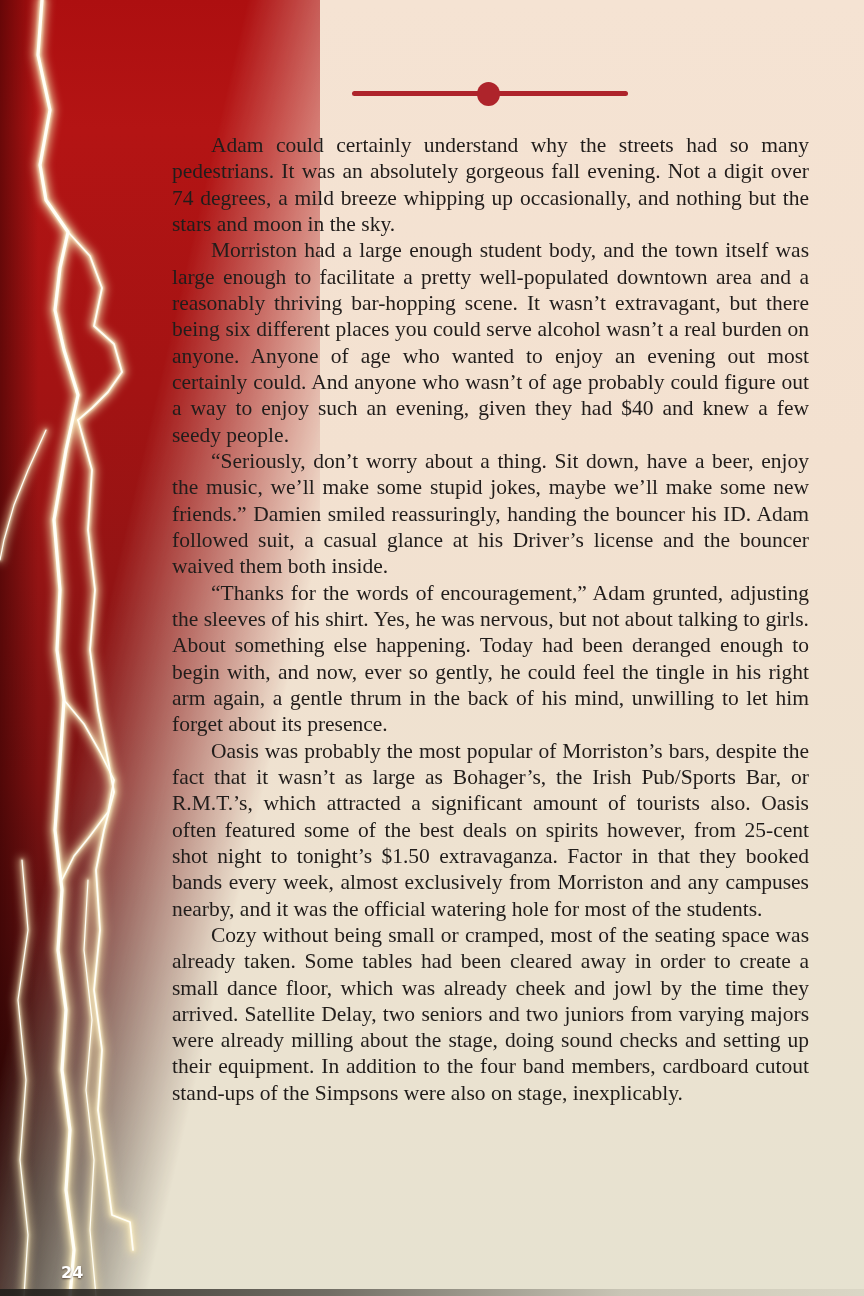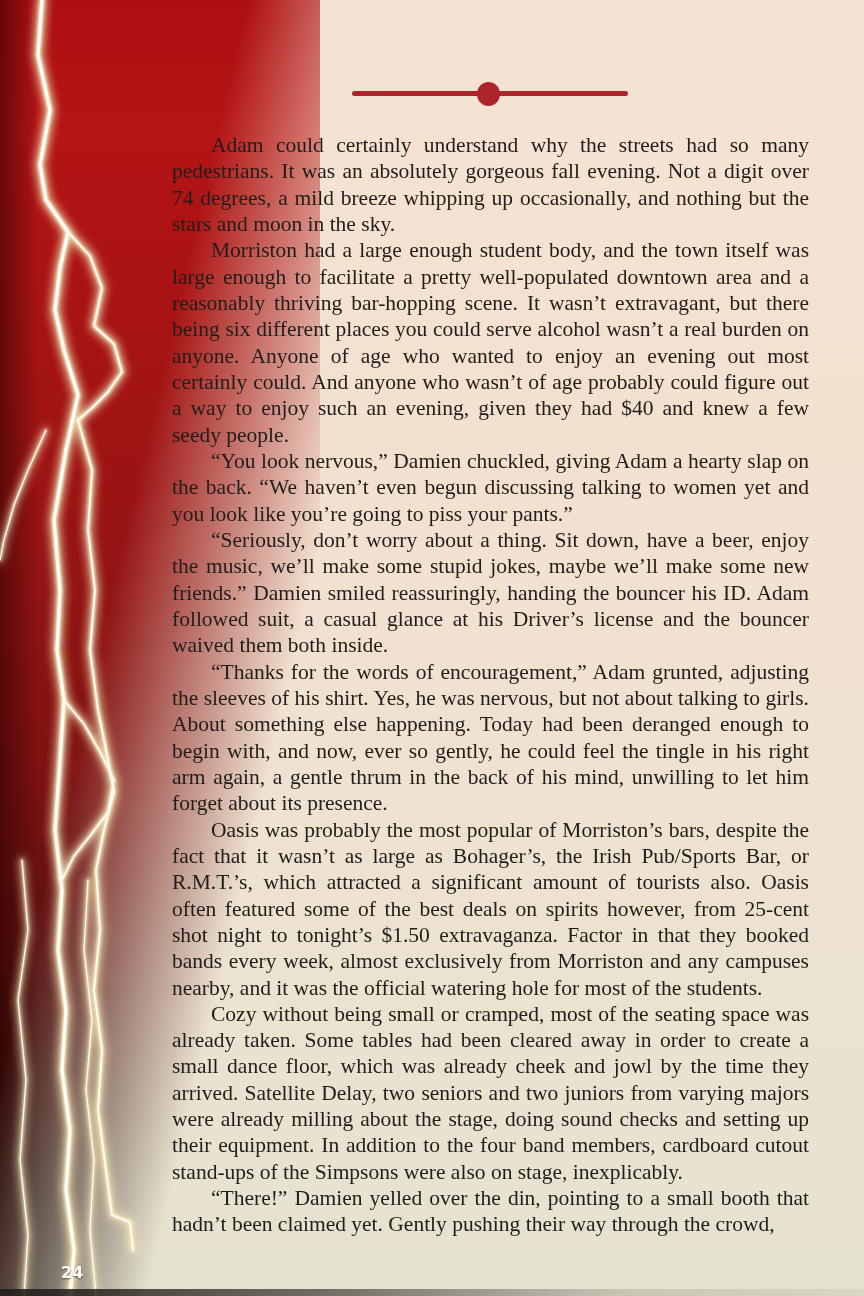--- a/index.html
+++ b/index.html
@@ -109,25 +109,23 @@
   </svg>
 
   <div class="divider">
     <div class="line"></div>
     <div class="dot"></div>
   </div>
 
   <div class="text-block">
     <p>Adam could certainly understand why the streets had so many pedestrians.  It was an absolutely gorgeous fall evening.  Not a digit over 74 degrees, a mild breeze whipping up occasionally, and nothing but the stars and moon in the sky.</p>
     <p>Morriston had a large enough student body, and the town itself was large enough to facilitate a pretty well-populated downtown area and a reasonably thriving bar-hopping scene.  It wasn’t extravagant, but there being six different places you could serve alcohol wasn’t a real burden on anyone.  Anyone of age who wanted to enjoy an evening out most certainly could.  And anyone who wasn’t of age probably could figure out a way to enjoy such an evening, given they had $40 and knew a few seedy people.</p>
-    <p>“You look nervous,” Damien chuckled, giving Adam a hearty slap on the back. “We haven’t even begun discussing talking to women yet and you look like you’re going to piss your pants.”</p>
     <p>“Seriously, don’t worry about a thing.  Sit down, have a beer, enjoy the music, we’ll make some stupid jokes, maybe we’ll make some new friends.” Damien smiled reassuringly, handing the bouncer his ID.  Adam followed suit, a casual glance at his Driver’s license and the bouncer waived them both inside.</p>
     <p>“Thanks for the words of encouragement,” Adam grunted, adjusting the sleeves of his shirt.  Yes, he was nervous, but not about talking to girls. About something else happening. Today had been deranged enough to begin with, and now, ever so gently, he could feel the tingle in his right arm again, a gentle thrum in the back of his mind, unwilling to let him forget about its presence.</p>
     <p>Oasis was probably the most popular of Morriston’s bars, despite the fact that it wasn’t as large as Bohager’s, the Irish Pub/Sports Bar, or R.M.T.’s, which attracted a significant amount of tourists also.  Oasis often featured some of the best deals on spirits however, from 25-cent shot night to tonight’s $1.50 extravaganza.  Factor in that they booked bands every week, almost exclusively from Morriston and any campuses nearby, and it was the official watering hole for most of the students.</p>
     <p>Cozy without being small or cramped, most of the seating space was already taken.  Some tables had been cleared away in order to create a small dance floor, which was already cheek and jowl by the time they arrived.  Satellite Delay, two seniors and two juniors from varying majors were already milling about the stage, doing sound checks and setting up their equipment.  In addition to the four band members, cardboard cutout stand-ups of the Simpsons were also on stage, inexplicably.</p>
-    <p>“There!”  Damien yelled over the din, pointing to a small booth that hadn’t been claimed yet.  Gently pushing their way through the crowd,</p>
   </div>
 
   <div class="page-number">24</div>
 
   <div class="bottom-shade"></div>
 
 </div>
 
 </body></html>

